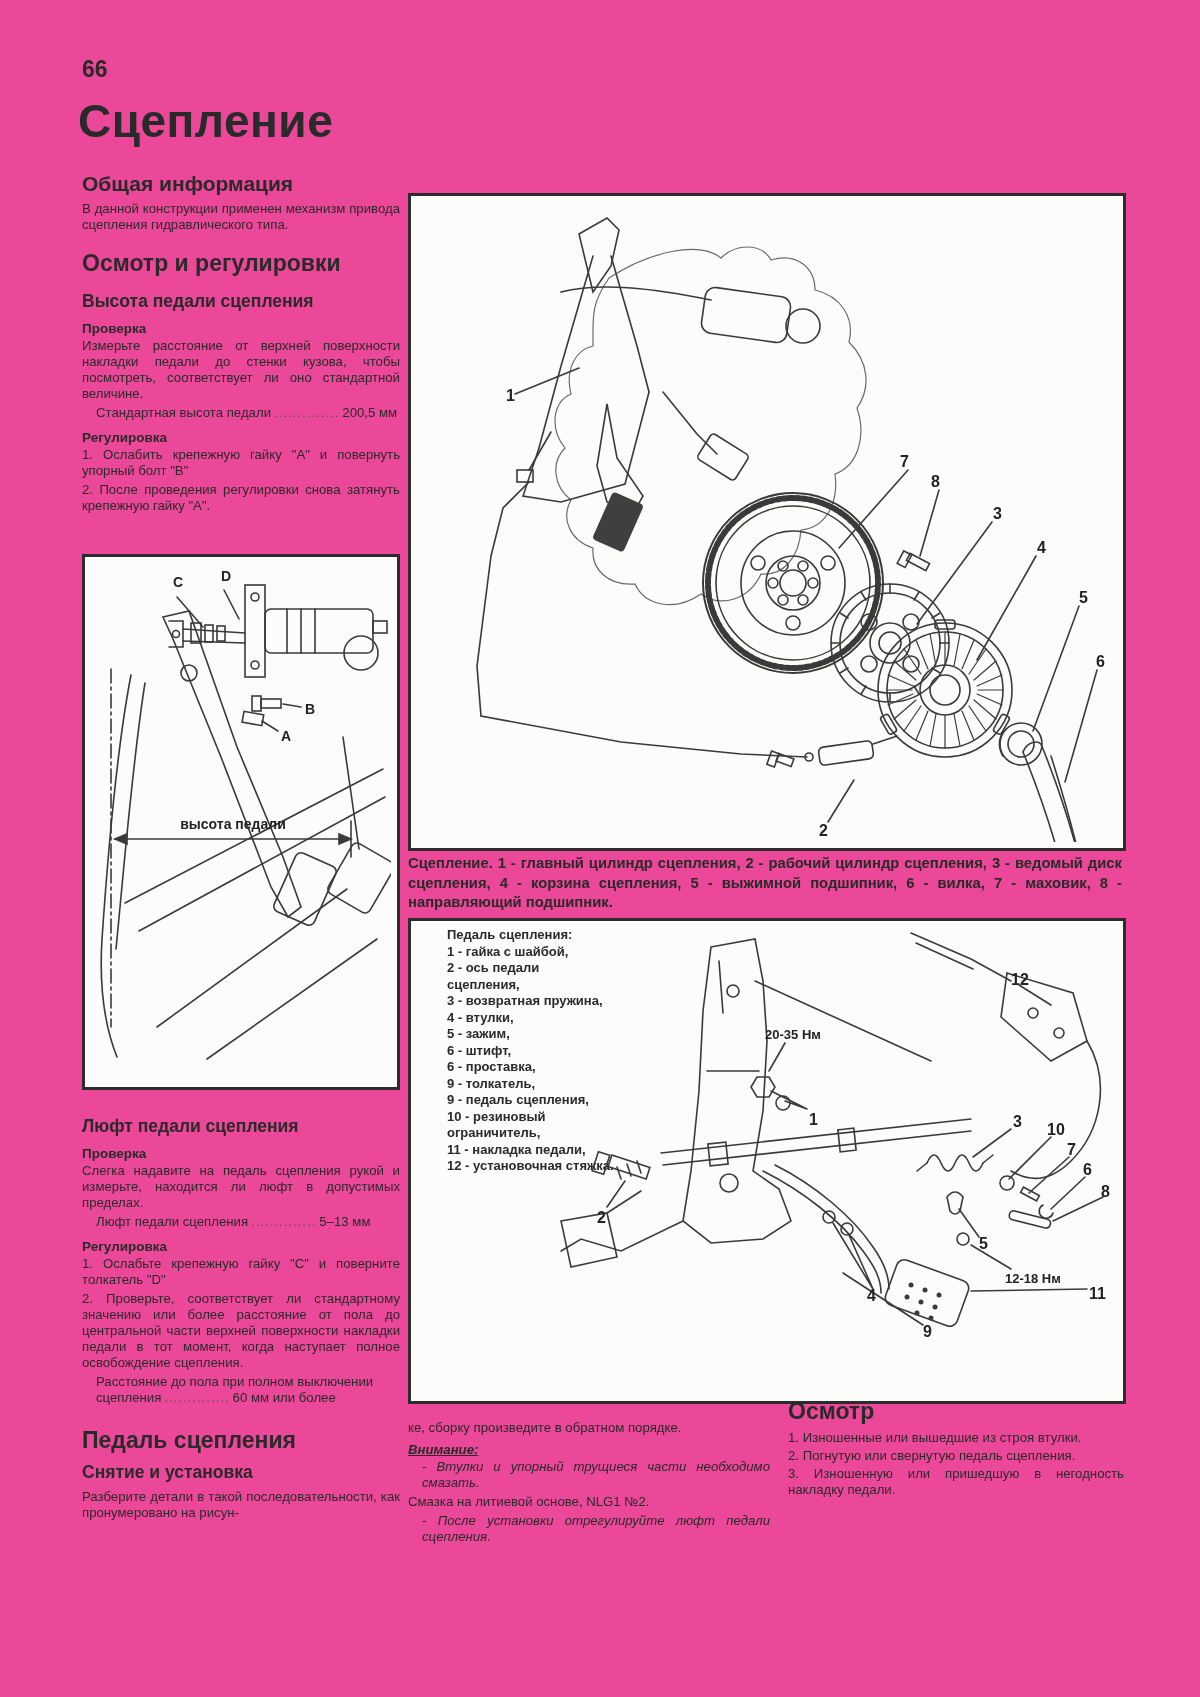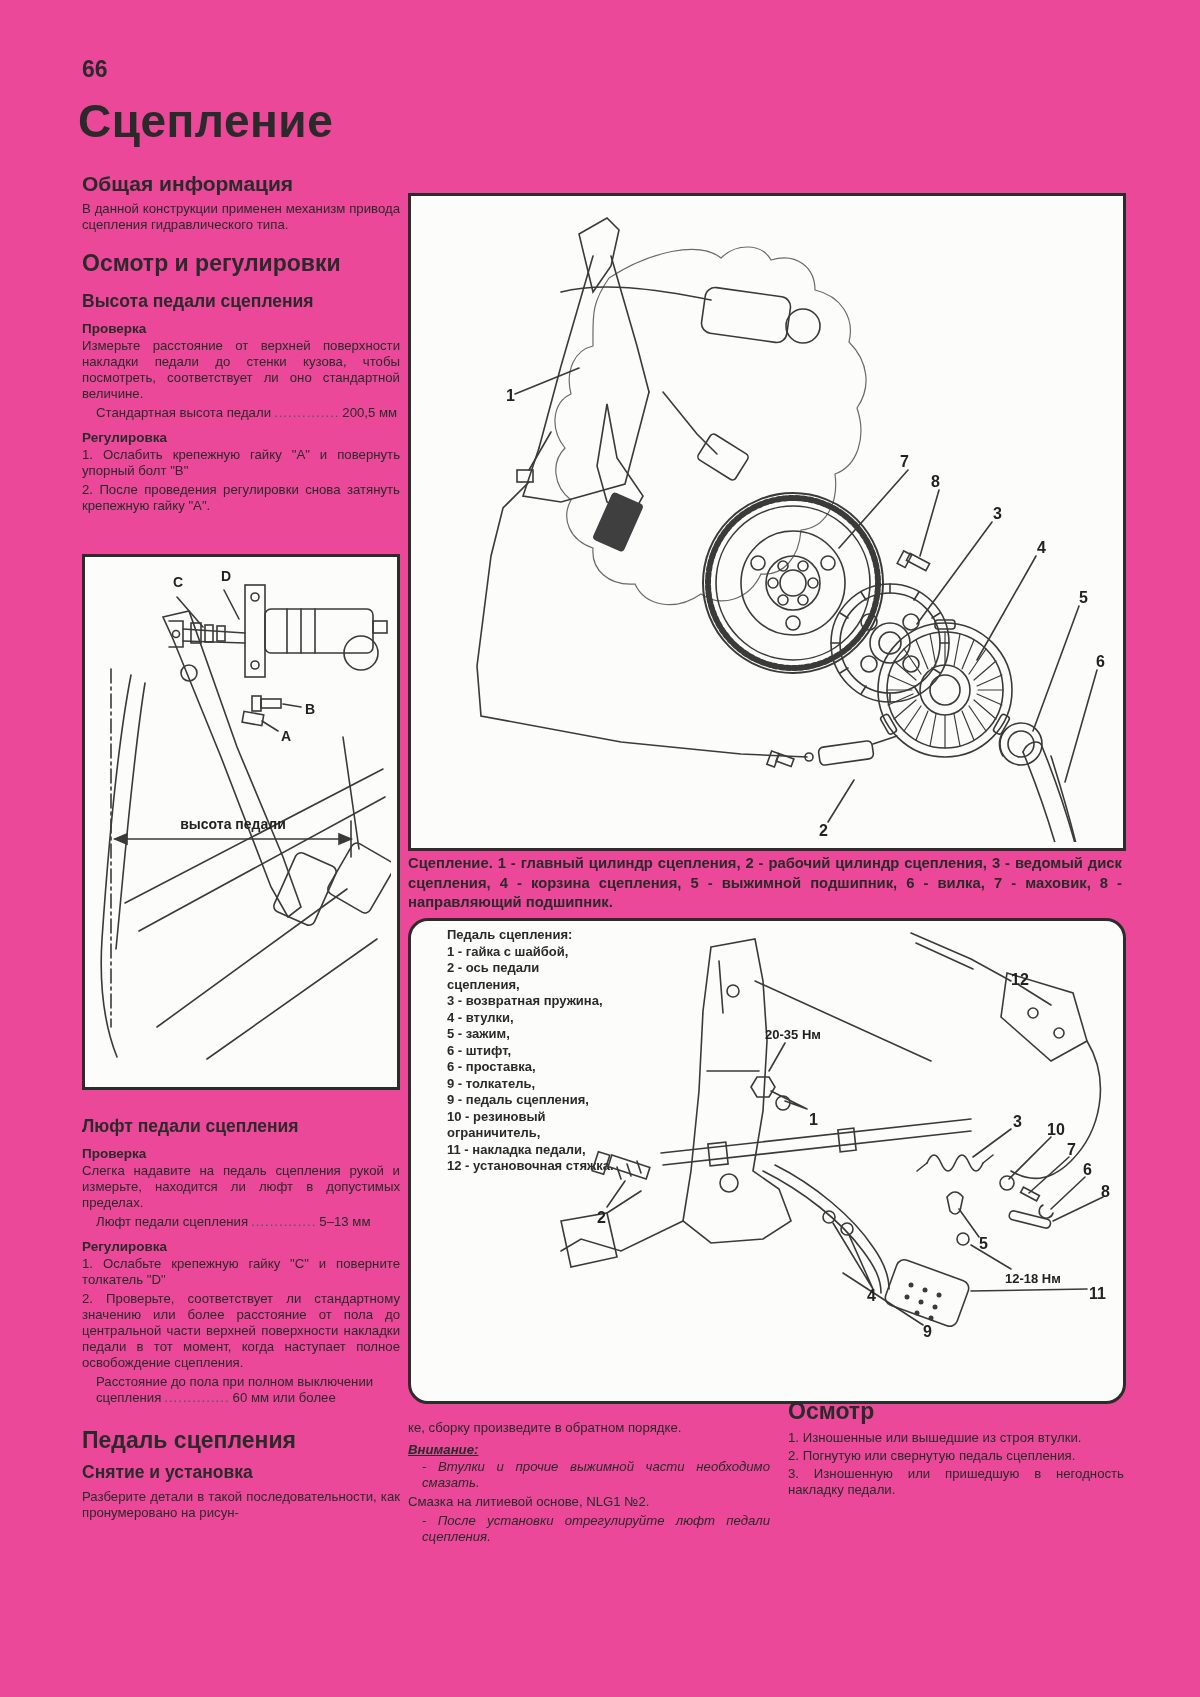--- a/index.html
+++ b/index.html
@@ -20,21 +20,21 @@
   .body{font-size:13.2px;line-height:16px;text-align:justify;margin:0 0 2px 0;}
   .spec{font-size:13.2px;line-height:16px;padding-left:14px;margin:3px 0 2px 0;}
   .dots::before{content:"..............";letter-spacing:1px;padding:0 3px;color:#555;}
   .stepgap{margin-top:3px;}
 
   .figbox{border:3px solid #2c2c2c;background:#fcfcfa;}
   .figA{position:relative;width:312px;height:530px;margin-top:40px;}
   .fig1{position:absolute;left:408px;top:193px;width:712px;height:652px;}
   .fig1-caption{position:absolute;left:408px;top:854px;width:714px;
     font-size:14.8px;font-weight:bold;line-height:1.32;text-align:justify;}
-  .fig2{position:absolute;left:408px;top:918px;width:712px;height:480px;border-radius:20px;}
+  .fig2{position:absolute;left:408px;top:918px;width:712px;height:480px;}
   .partslist{position:absolute;left:36px;top:6px;width:168px;
     font-size:13px;font-weight:bold;line-height:16.5px;}
   .cont-col{position:absolute;left:408px;top:1420px;width:362px;}
   .insp-col{position:absolute;left:788px;top:1398px;width:336px;}
   .insp-col .h2{margin-bottom:6px;}
   .att{font-weight:bold;font-style:italic;text-decoration:underline;margin:6px 0 2px 0;font-size:13.2px;}
   .ital{font-style:italic;}
   .indent{padding-left:14px;}
 
   svg text{font-family:"Liberation Sans","DejaVu Sans",sans-serif;}
@@ -401,21 +401,21 @@
       <text class="torque" x="594" y="362">12-18 Нм</text>
       <text class="callout" x="678" y="378">11</text>
       <text class="callout" x="512" y="416">9</text>
       <text class="callout" x="456" y="380">4</text>
     </svg>
   </div>
 
   <div class="cont-col">
     <p class="body">ке, сборку произведите в обратном порядке.</p>
     <div class="att">Внимание:</div>
-    <p class="body ital indent">- Втулки и прочие выжимной части необходимо смазать.</p>
+    <p class="body ital indent">- Втулки и упорный трущиеся части необходимо смазать.</p>
     <p class="body stepgap">Смазка на литиевой основе, NLG1 №2.</p>
     <p class="body ital stepgap indent">- После установки отрегулируйте люфт педали сцепления.</p>
   </div>
 
   <div class="insp-col">
     <h2 class="h2 big">Осмотр</h2>
     <p class="body">1. Изношенные или вышедшие из строя втулки.</p>
     <p class="body">2. Погнутую или свернутую педаль сцепления.</p>
     <p class="body">3. Изношенную или пришедшую в негодность накладку педали.</p>
   </div>

